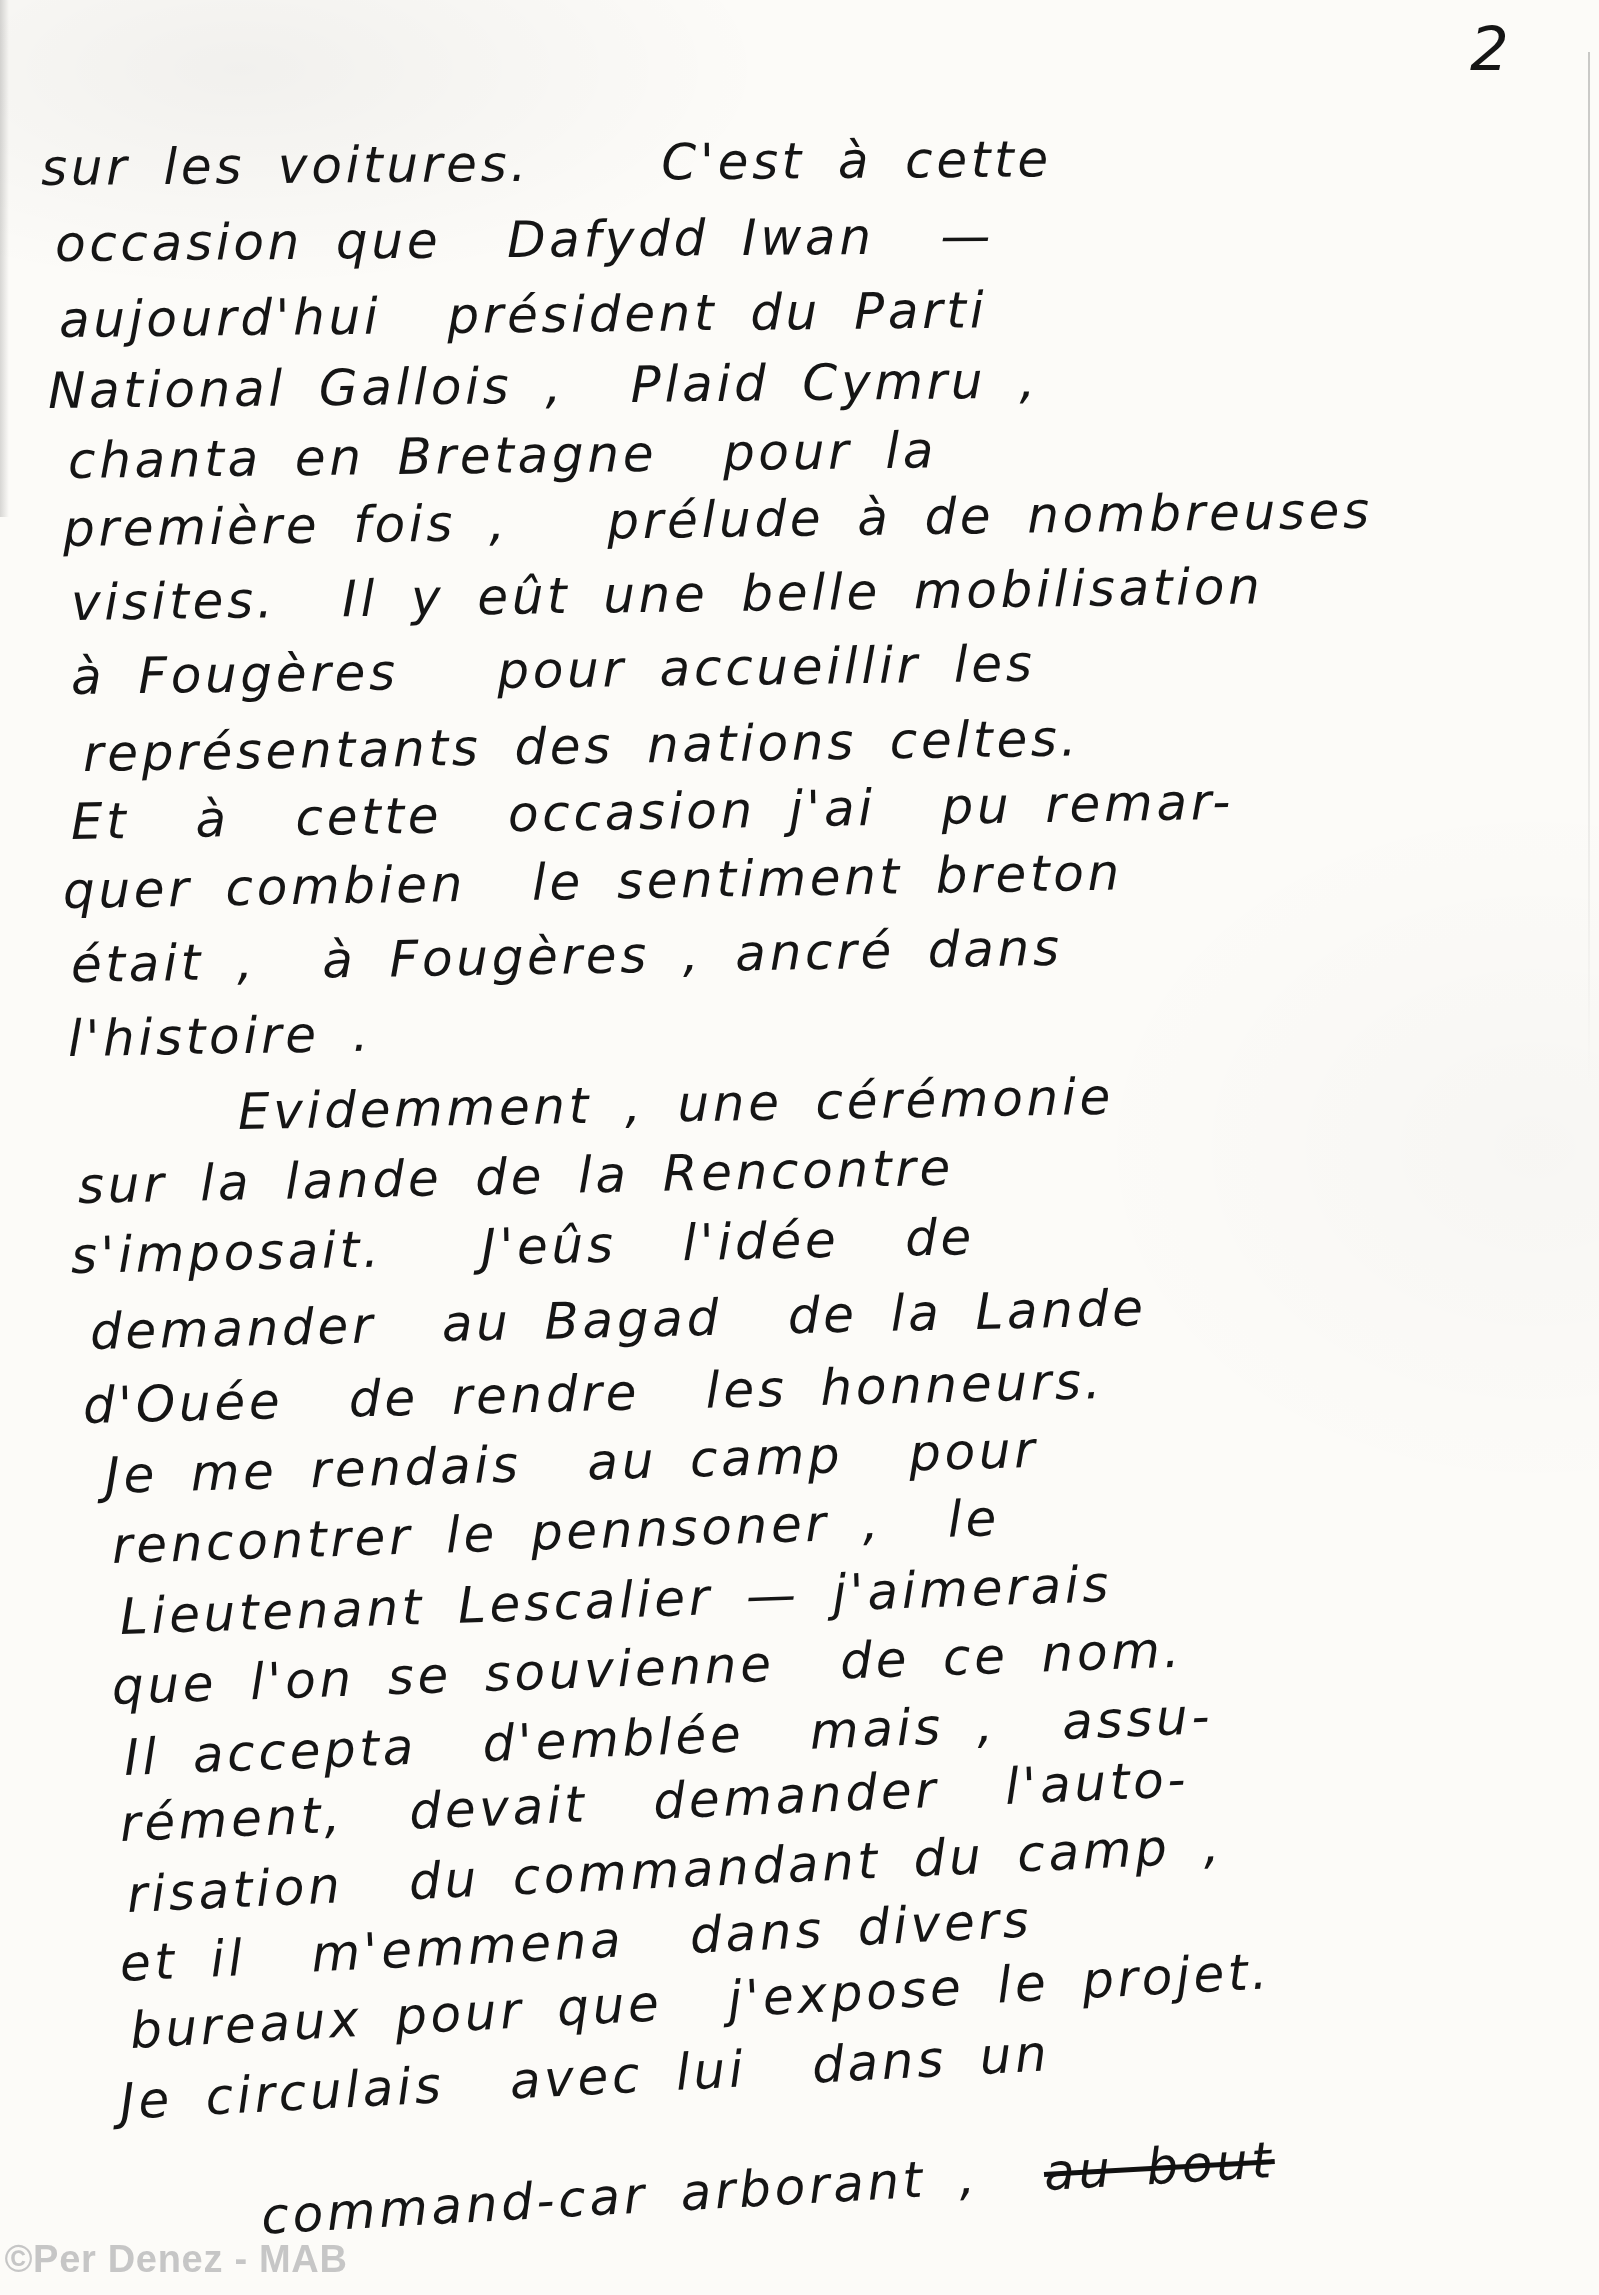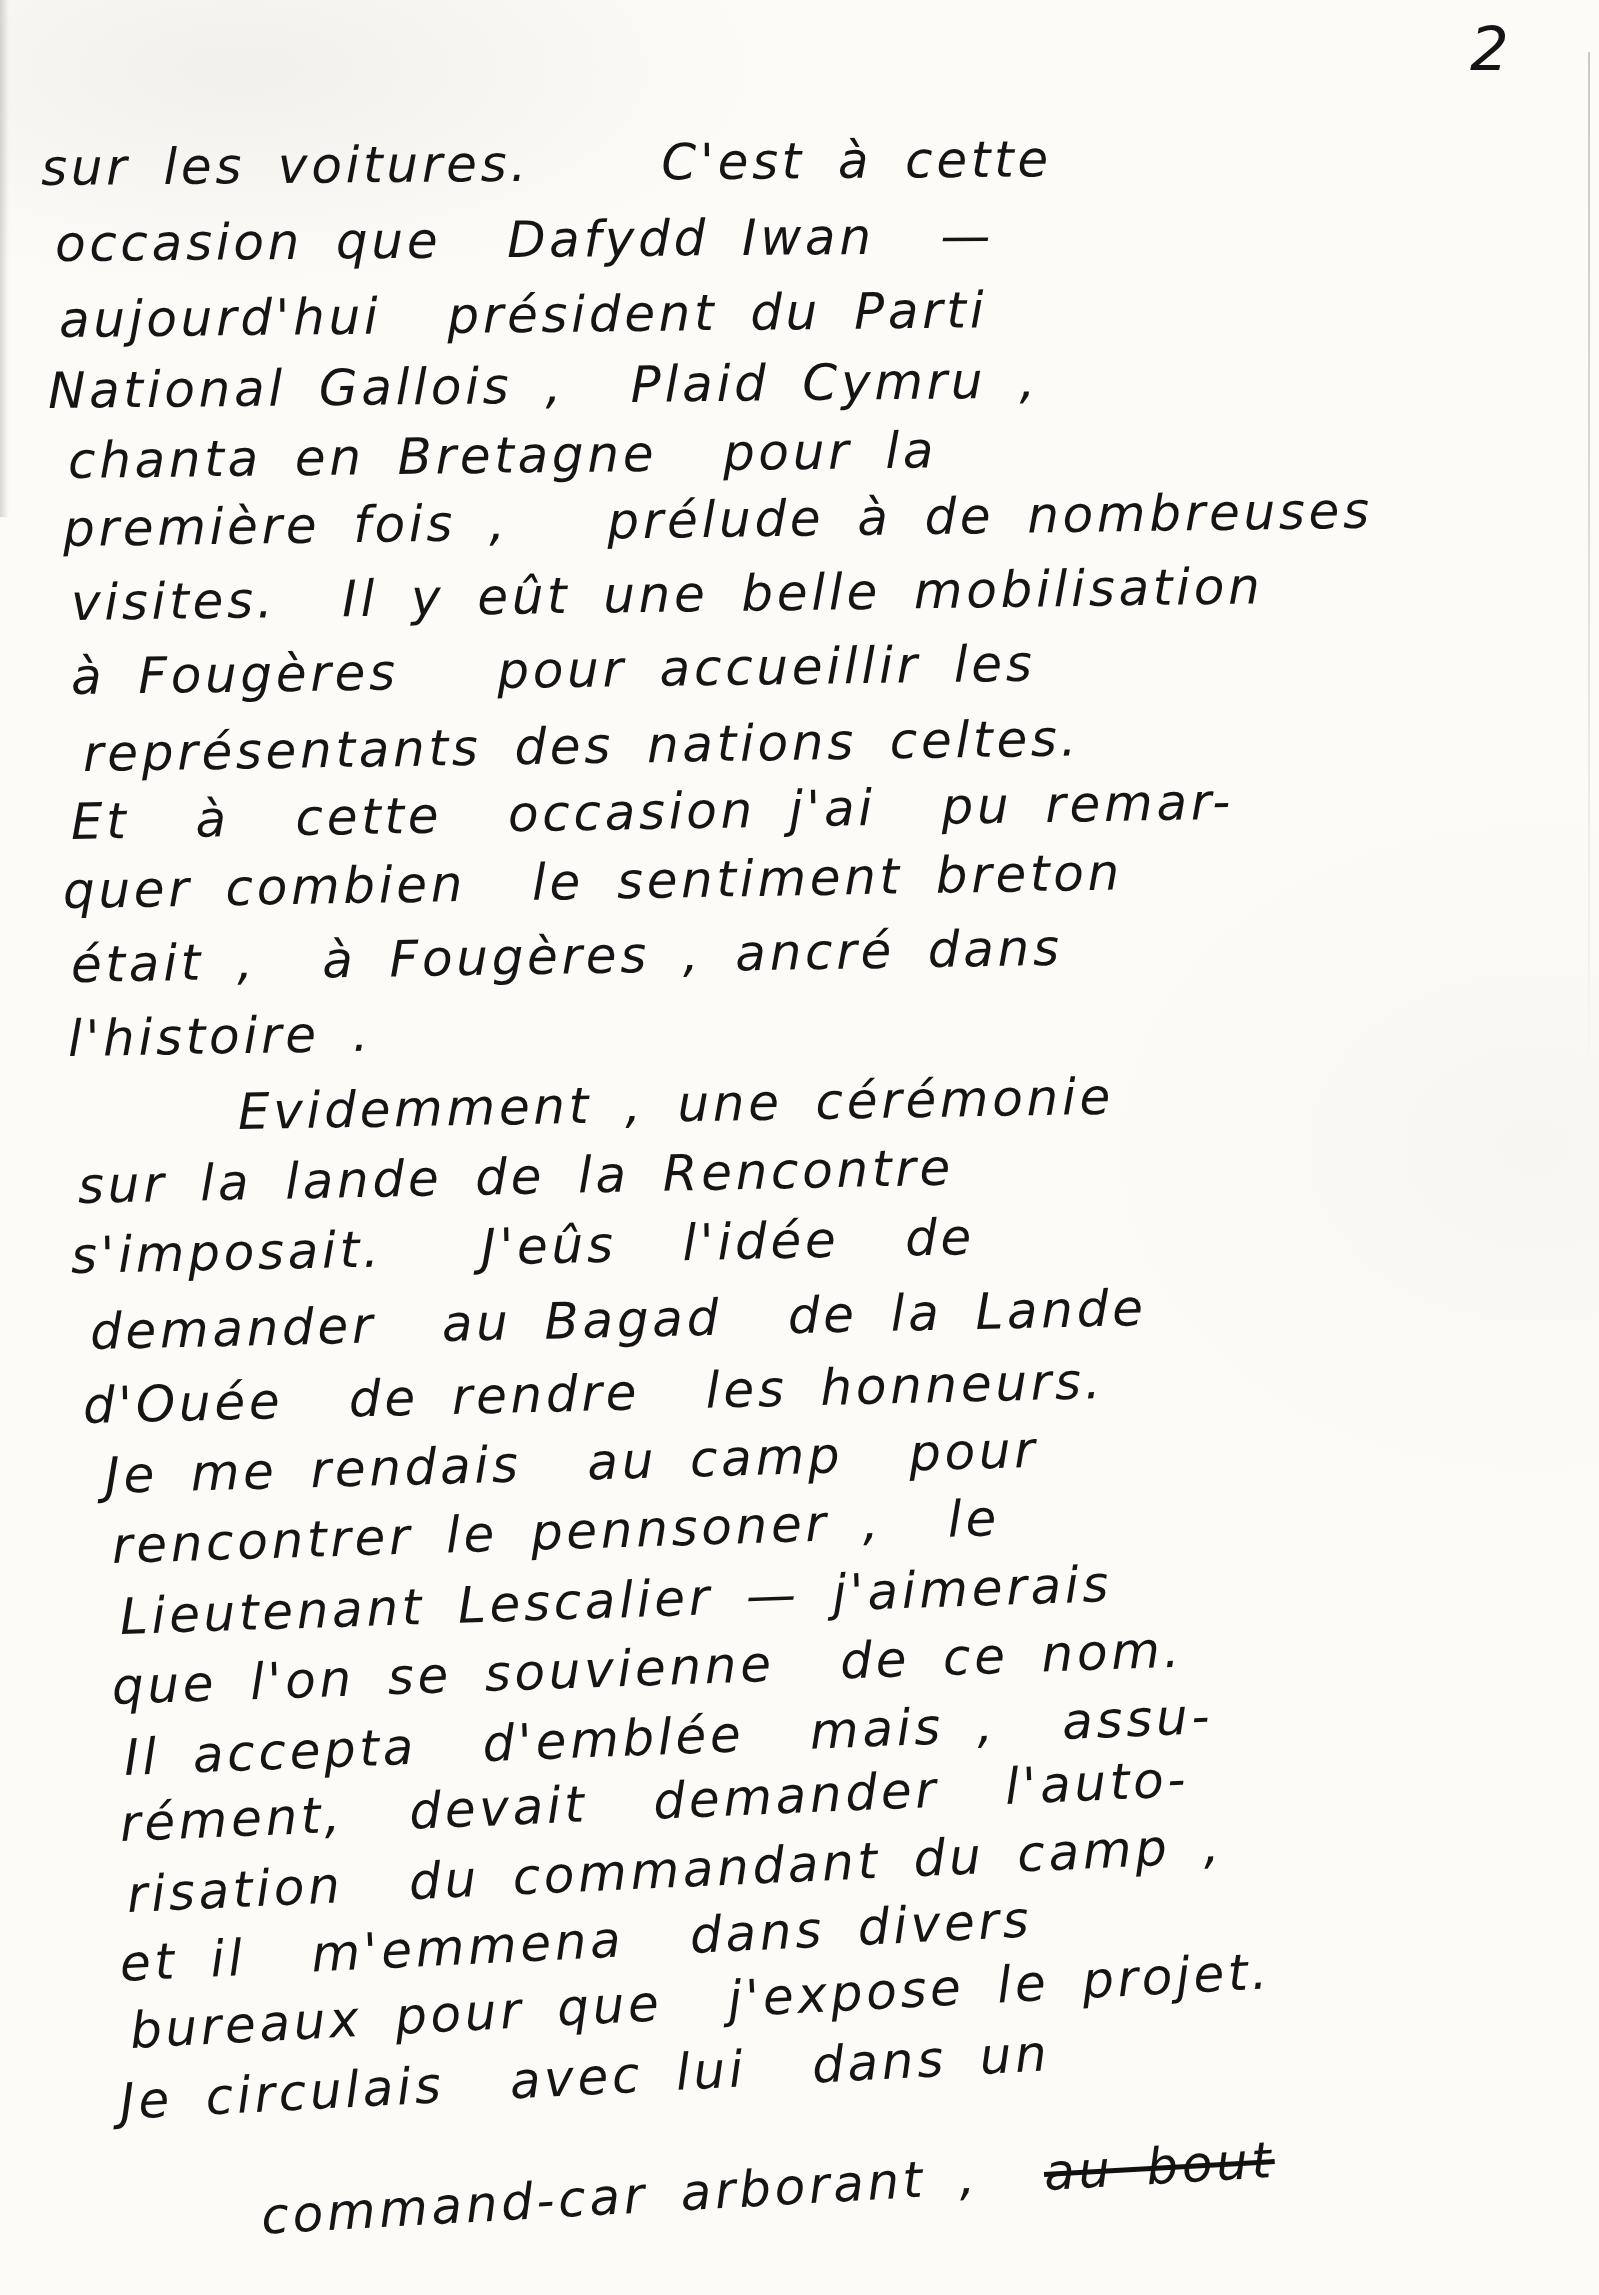--- a/index.html
+++ b/index.html
@@ -97,15 +97,16 @@
   <div class="hw-line" style="top:1798px;left:120px;transform:rotate(-2.4deg)">rément,  devait  demander  l'auto-</div>
   <div class="hw-line" style="top:1869px;left:127px;transform:rotate(-2.6deg)">risation  du commandant du camp ,</div>
   <div class="hw-line" style="top:1938px;left:120px;transform:rotate(-2.8deg)">et il  m'emmena  dans divers</div>
   <div class="hw-line" style="top:2005px;left:130px;transform:rotate(-3.0deg)">bureaux pour que  j'expose le projet.</div>
   <div class="hw-line" style="top:2076px;left:120px;transform:rotate(-3.0deg)">Je circulais  avec lui  dans un</div>
 
   <div class="hw-line" style="top:2145px;left:130px;transform:rotate(-3.2deg)">
     <span>command-car arborant ,  </span><span class="struck">au bout</span>
   </div>
 
+  <div class="watermark">©Per Denez - MAB</div>
 
 </div>
 
 
 </body></html>

